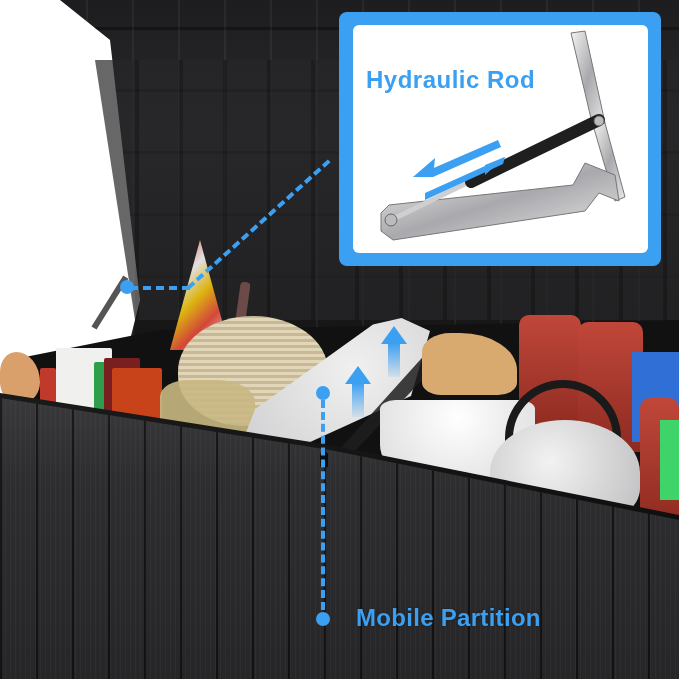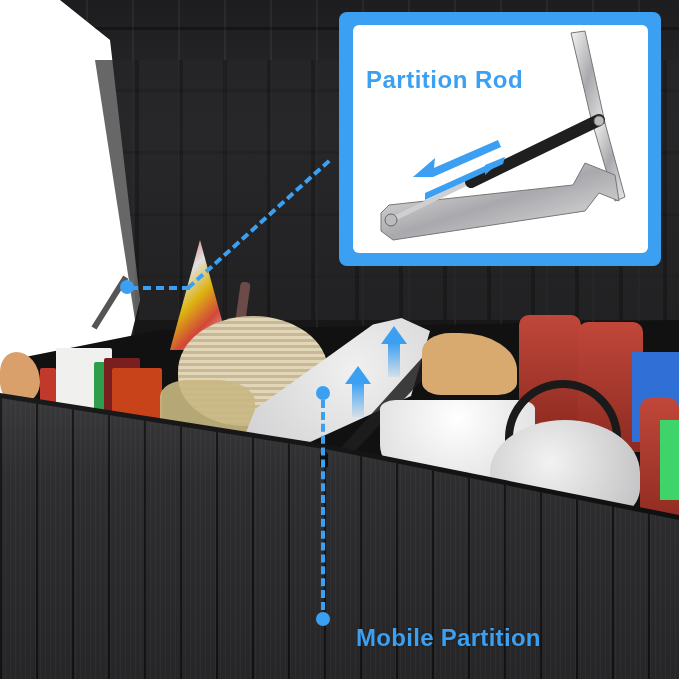--- a/index.html
+++ b/index.html
@@ -52,21 +52,21 @@
   #scoop{left:660px;top:420px;width:19px;height:80px;background:#3fd46a;}
   #toy-hand{left:0;top:352px;width:40px;height:50px;background:#d9a06c;border-radius:40% 60% 40% 40%;}
   
   #strut{left:94px;top:235px;width:60px;height:6px;background:#555;transform:rotate(-58deg);transform-origin:left center;top:325px;}
   #latch{left:320px;top:452px;width:8px;height:16px;background:#0c0c0c;border-radius:3px;}
   
   #callout{left:339px;top:12px;width:322px;height:254px;background:#3ba0f2;border-radius:8px;}
   #callout-inner{left:353px;top:25px;width:295px;height:228px;background:#ffffff;border-radius:6px;}
   #callout-title{left:366px;top:66px;font-size:24px;font-weight:bold;color:#3ba0f2;letter-spacing:0.5px;white-space:nowrap;}
   #mobile-label{left:356px;top:604px;font-size:24px;font-weight:bold;color:#3ba0f2;white-space:nowrap;letter-spacing:0.3px;
-    text-shadow:0 0 2px #1b1b1b;margin-top:20px;}
+    text-shadow:0 0 2px #1b1b1b;}
   
   .dash{position:absolute;height:0;border-top:4px dashed #3ba0f2;transform-origin:left center;}
   .vdash{position:absolute;width:0;border-left:4px dashed #3ba0f2;}
   .dot{position:absolute;width:14px;height:14px;border-radius:50%;background:#3ba0f2;}
   .arrow-up{position:absolute;width:0;height:0;}
   .arrow-up .head{position:absolute;left:-13px;top:0;width:0;height:0;border-left:13px solid transparent;border-right:13px solid transparent;border-bottom:18px solid #3ba0f2;}
   .arrow-up .shaft{position:absolute;left:-6px;top:17px;width:12px;height:34px;background:linear-gradient(180deg,#3ba0f2,rgba(59,160,242,0.1));}
 </style>
 </head>
 <body>
@@ -140,19 +140,19 @@
       <circle cx="246" cy="96" r="5" fill="#bbb" stroke="#666"></circle>
 
       <g fill="#3ba0f2">
         <polygon points="60,152 145,115 148,122 80,152"></polygon>
         <polygon points="60,152 82,133 80,152"></polygon>
         <polygon points="72,168 152,132 150,139 72,175"></polygon>
         <polygon points="152,132 132,150 132,140"></polygon>
       </g>
     </svg>
   </div>
-  <div id="callout-title" class="abs">Partition Rod</div>
+  <div id="callout-title" class="abs">Hydraulic Rod</div>
 
   <div class="dot" style="left:316px;top:386px;"></div>
   <div class="vdash" style="left:321px;top:400px;height:210px;"></div>
   <div class="dot" style="left:316px;top:612px;"></div>
   <div id="mobile-label" class="abs">Mobile Partition</div>
 </div>
 
 </body></html>

